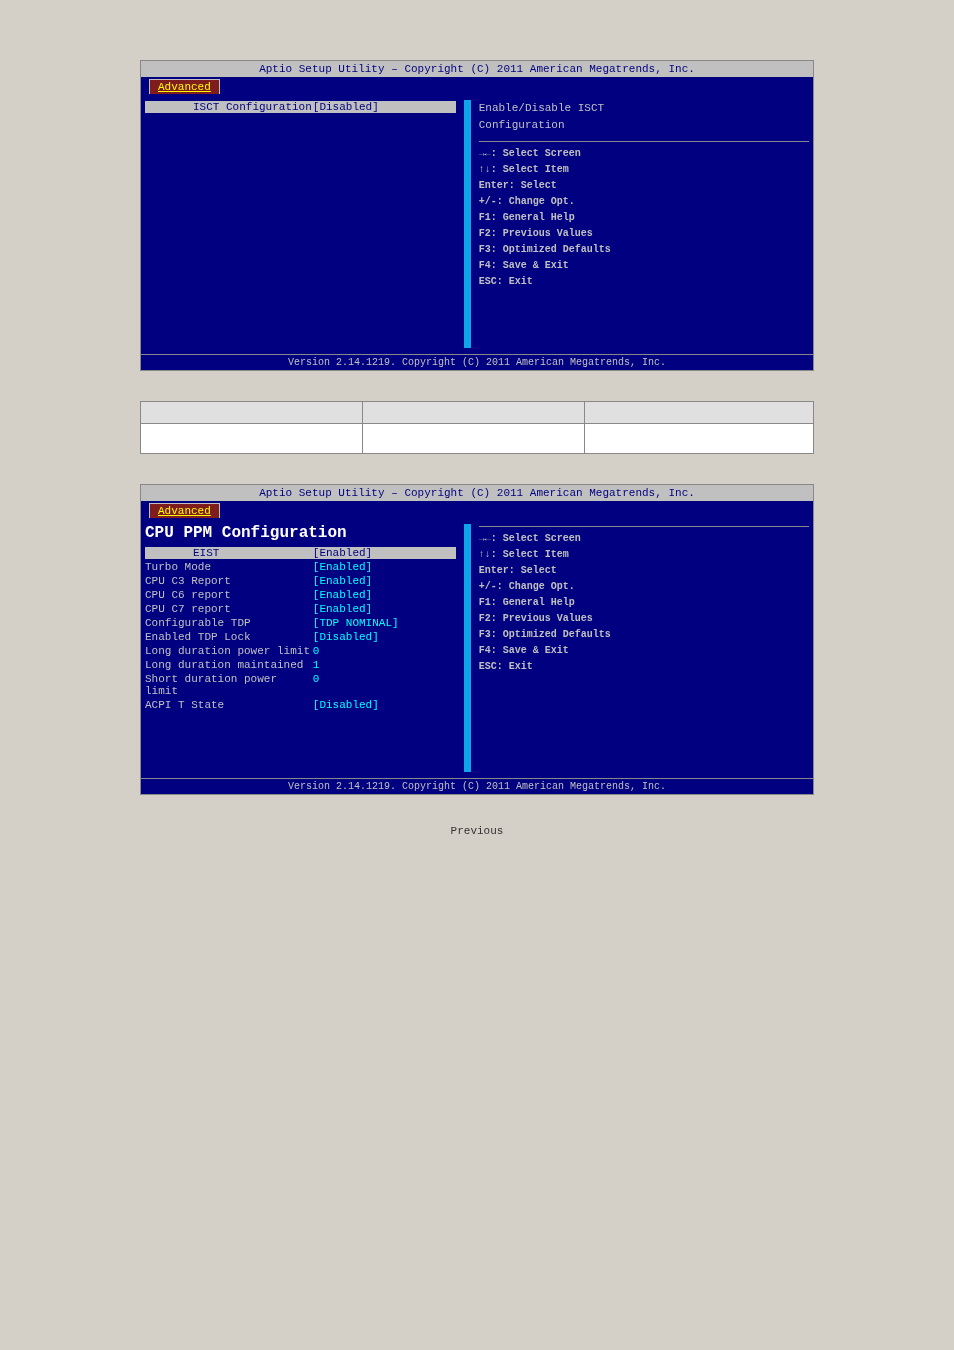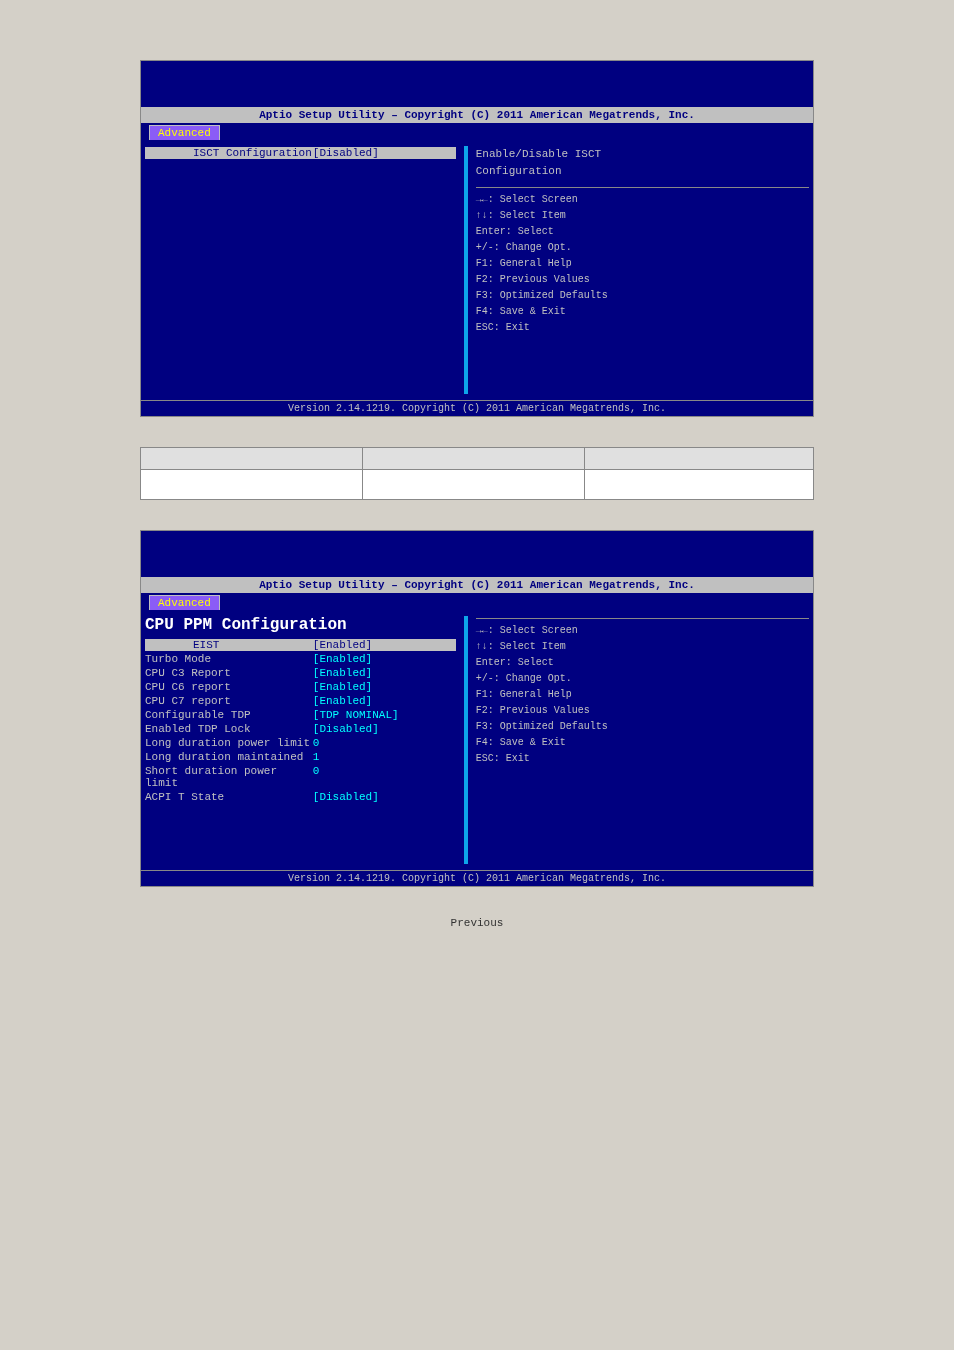--- a/index.html
+++ b/index.html
@@ -19,39 +19,39 @@
       margin-bottom: 30px;
       width: 100%;
     }
 
     .bios-title-bar {
       background: #c0c0c0;
       color: #000080;
       text-align: center;
       padding: 2px 4px;
       font-size: 11px;
-      font-weight: bold;
-      margin-top: 46px;
+      font-weight: normal;
     }
 
     .bios-tab {
       display: inline-block;
       background: #000080;
       color: #c0c0c0;
       padding: 1px 8px;
       font-size: 11px;
       margin-left: 4px;
       border-top: 1px solid #c0c0c0;
       border-left: 1px solid #c0c0c0;
       border-right: 1px solid #c0c0c0;
     }
 
     .bios-tab-active {
-      background: #8b5cf6;
+      background: #7f1d1d;
       color: #ffff00;
+      text-decoration: underline;
     }
 
     .bios-tab-bar {
       padding: 2px 0 0 4px;
       background: #000080;
     }
 
     .bios-body {
       display: flex;
       padding: 6px 4px;
@@ -59,21 +59,21 @@
     }
 
     .bios-left {
       flex: 0 0 48%;
       padding-right: 8px;
     }
 
     .bios-right {
       flex: 0 0 52%;
       padding-left: 8px;
-      border-left: 4px solid #0ea5e9;
+      border-left: 7px solid #0ea5e9;
       color: #c0c0c0;
       font-size: 11px;
       line-height: 1.5;
     }
 
     .bios-row {
       display: flex;
       padding: 1px 0;
       font-size: 11px;
     }
@@ -117,20 +117,21 @@
 
     .bios-help-keys {
       font-size: 10px;
       color: #c0c0c0;
       line-height: 1.6;
       margin-top: 60px;
     }
 
     .bios-help-keys-top {
       margin-top: 0;
+      font-weight: bold;
     }
 
     
     .data-table {
       width: 100%;
       border-collapse: collapse;
       margin-bottom: 30px;
       background: #fff;
       border: 1px solid #888;
     }

